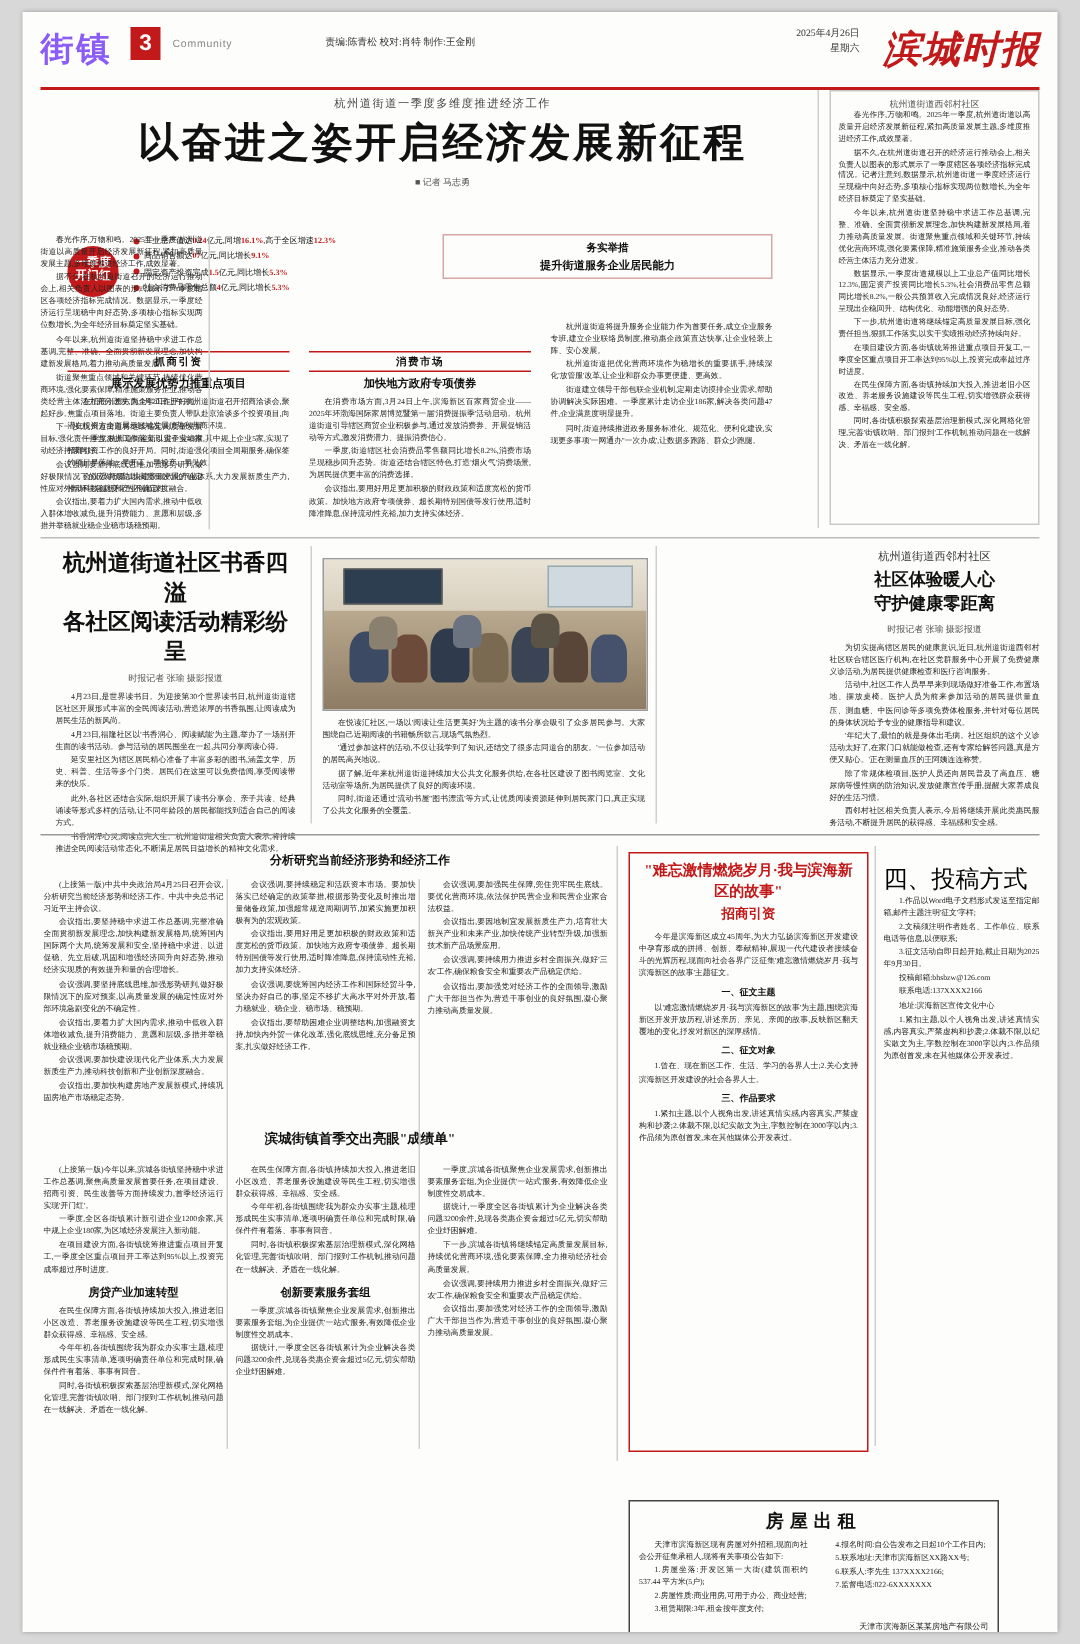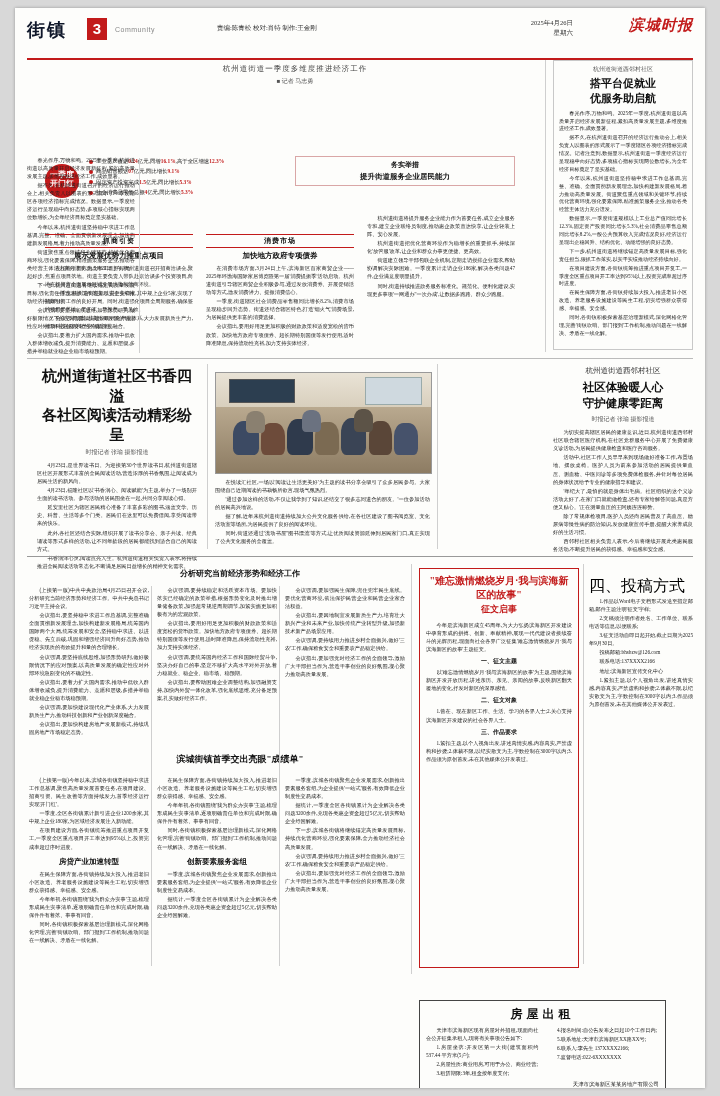--- a/index.html
+++ b/index.html
@@ -8,26 +8,26 @@
     font-family:"Liberation Serif", serif;
     -webkit-font-smoothing:antialiased;
   }
   .page{
     position:relative;width:690px;height:1080px;margin:8px auto;
     background:#fdfdfb;box-shadow:0 0 3px rgba(0,0,0,.3);
     padding:0;overflow:hidden;
   }
   
   .masthead{position:relative;height:44px;border-bottom:2px solid #c21a1a;margin:6px 12px 0 12px;}
-  .mh-title{position:absolute;left:0;top:4px;font-size:18px;font-weight:bold;letter-spacing:2px;color:#0f172a;font-family:"Liberation Sans",sans-serif;}
+  .mh-title{position:absolute;left:0;top:4px;font-size:22px;font-weight:bold;letter-spacing:2px;color:#8b5cf6;font-family:"Liberation Sans",sans-serif;}
   .mh-num{position:absolute;left:60px;top:4px;width:20px;height:22px;background:#c21a1a;color:#fff;font-size:15px;font-weight:bold;text-align:center;line-height:22px;font-family:"Liberation Sans",sans-serif;}
   .mh-en{position:absolute;left:88px;top:12px;font-size:7px;color:#888;letter-spacing:.5px;font-family:"Liberation Sans",sans-serif;}
   .mh-credit{position:absolute;left:190px;top:10px;font-size:6.5px;color:#333;}
   .mh-date{position:absolute;right:120px;top:4px;font-size:6.5px;color:#333;text-align:right;line-height:1.5;}
-  .mh-logo{position:absolute;right:0;top:2px;font-size:15px;font-weight:bold;color:#c21a1a;letter-spacing:1px;font-family:"Liberation Serif",serif;font-style:italic;}
+  .mh-logo{position:absolute;right:0;top:2px;font-size:25px;font-weight:bold;color:#c21a1a;letter-spacing:1px;font-family:"Liberation Serif",serif;font-style:italic;}
 
   
   .col-rule{position:absolute;background:#cfcfcf;width:1px;}
   .hr{position:absolute;background:#bbb;height:1px;}
   .tx{font-size:5.2px;line-height:1.55;color:#222;text-align:justify;}
   .tx p{margin:0 0 1px 0;text-indent:2em;}
   .hd1{font-size:17px;font-weight:bold;letter-spacing:1px;color:#111;text-align:center;font-family:"Liberation Sans",sans-serif;}
   .kicker{font-size:7.5px;color:#444;text-align:center;letter-spacing:1px;}
   .byline{font-size:6px;color:#555;text-align:center;}
   .sub-h{font-size:8px;font-weight:bold;color:#111;text-align:center;}
@@ -99,26 +99,26 @@
     <div class="mh-credit">责编:陈青松  校对:肖特  制作:王金刚</div>
     <div class="mh-date">
       <div>2025年4月26日</div>
       <div>星期六</div>
     </div>
     <div class="mh-logo">滨城时报</div>
   </div>
 
   <div class="lead">
     <div class="kicker">杭州道街道一季度多维度推进经济工作</div>
+    <div class="hd1">以奋进之姿开启经济发展新征程</div>
     <div class="byline">■ 记者 马志勇</div>
   </div>
 
   <div class="rbox" style="height:290px;">
     <div class="t1">杭州道街道西邻村社区</div>
-    <div class="t2">搭平台促就业<br>优服务助启航</div>
     <div class="tx">
       <p>春光作序,万物和鸣。2025年一季度,杭州道街道以高质量开启经济发展新征程,紧扣高质量发展主题,多维度推进经济工作,成效显著。</p>
       <p>据不久,在杭州道街道召开的经济运行推动会上,相关负责人以图表的形式展示了一季度辖区各项经济指标完成情况。记者注意到,数据显示,杭州道街道一季度经济运行呈现稳中向好态势,多项核心指标实现两位数增长,为全年经济目标奠定了坚实基础。</p>
       <p>今年以来,杭州道街道坚持稳中求进工作总基调,完整、准确、全面贯彻新发展理念,加快构建新发展格局,着力推动高质量发展。街道聚焦重点领域和关键环节,持续优化营商环境,强化要素保障,精准施策服务企业,推动各类经营主体活力充分迸发。</p>
       <p>数据显示,一季度街道规模以上工业总产值同比增长12.3%,固定资产投资同比增长5.3%,社会消费品零售总额同比增长8.2%,一般公共预算收入完成情况良好,经济运行呈现出企稳回升、结构优化、动能增强的良好态势。</p>
       <p>下一步,杭州道街道将继续锚定高质量发展目标,强化责任担当,狠抓工作落实,以实干实绩推动经济持续向好。</p>
       <p>在项目建设方面,各街镇统筹推进重点项目开复工,一季度全区重点项目开工率达到95%以上,投资完成率超过序时进度。</p>
       <p>在民生保障方面,各街镇持续加大投入,推进老旧小区改造、养老服务设施建设等民生工程,切实增强群众获得感、幸福感、安全感。</p>
       <p>同时,各街镇积极探索基层治理新模式,深化网格化管理,完善'街镇吹哨、部门报到'工作机制,推动问题在一线解决、矛盾在一线化解。</p>
     </div>
@@ -301,21 +301,21 @@
       <p>一季度,滨城各街镇聚焦企业发展需求,创新推出要素服务套组,为企业提供'一站式'服务,有效降低企业制度性交易成本。</p>
       <p>据统计,一季度全区各街镇累计为企业解决各类问题3200余件,兑现各类惠企资金超过5亿元,切实帮助企业纾困解难。</p>
       <p>下一步,滨城各街镇将继续锚定高质量发展目标,持续优化营商环境,强化要素保障,全力推动经济社会高质量发展。</p>
       <p>会议强调,要持续用力推进乡村全面振兴,做好'三农'工作,确保粮食安全和重要农产品稳定供给。</p>
       <p>会议指出,要加强党对经济工作的全面领导,激励广大干部担当作为,营造干事创业的良好氛围,凝心聚力推动高质量发展。</p>
     </div>
   </div>
 
   <div class="redbox" style="left:404px;top:560px;width:160px;height:400px;">
     <div class="rt">"难忘激情燃烧岁月·我与滨海新区的故事"</div>
-    <div class="rs">征文启事</div>
+    <div class="rs">招商引资</div>
     <div class="tx" style="margin-top:5px;">
       <p>今年是滨海新区成立45周年,为大力弘扬滨海新区开发建设中孕育形成的拼搏、创新、奉献精神,展现一代代建设者接续奋斗的光辉历程,现面向社会各界广泛征集'难忘激情燃烧岁月·我与滨海新区的故事'主题征文。</p>
     </div>
     <div class="rh">一、征文主题</div>
     <div class="tx">
         <p>以'难忘激情燃烧岁月·我与滨海新区的故事'为主题,围绕滨海新区开发开放历程,讲述亲历、亲见、亲闻的故事,反映新区翻天覆地的变化,抒发对新区的深厚感情。</p>
       </div>
     <div class="rh">二、征文对象</div>
     <div class="tx">
         <p>1.曾在、现在新区工作、生活、学习的各界人士;2.关心支持滨海新区开发建设的社会各界人士。</p>

